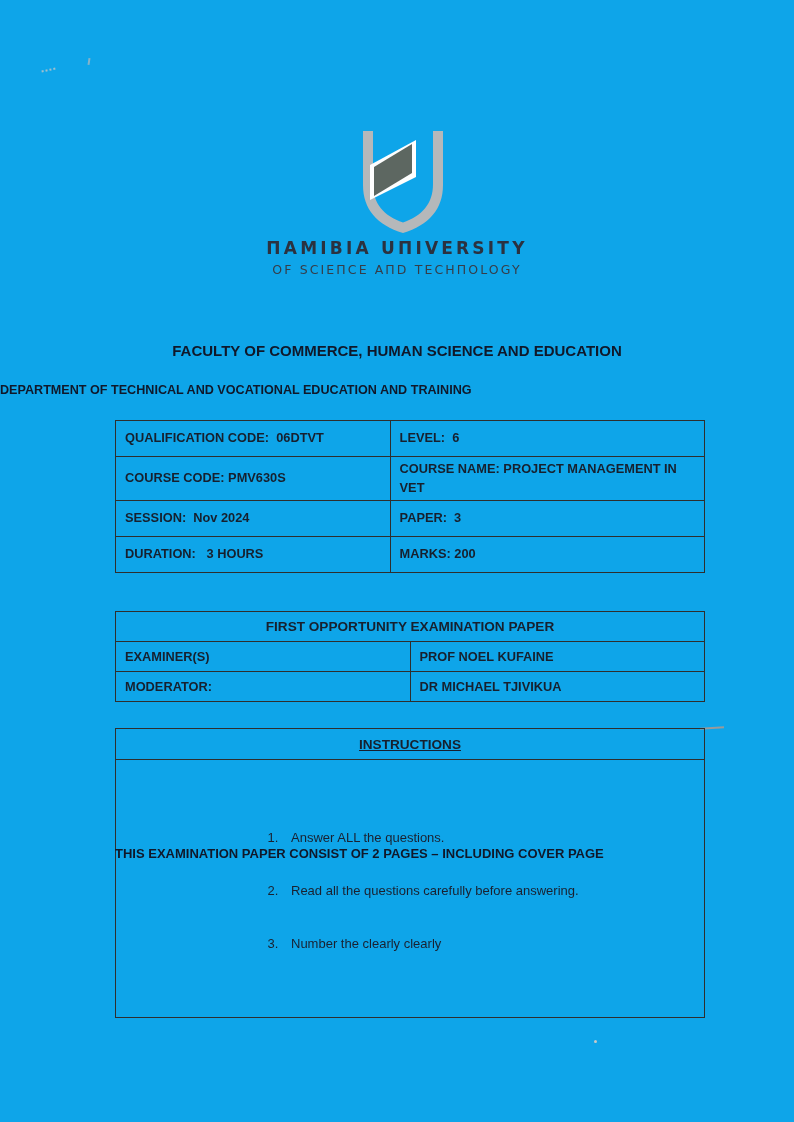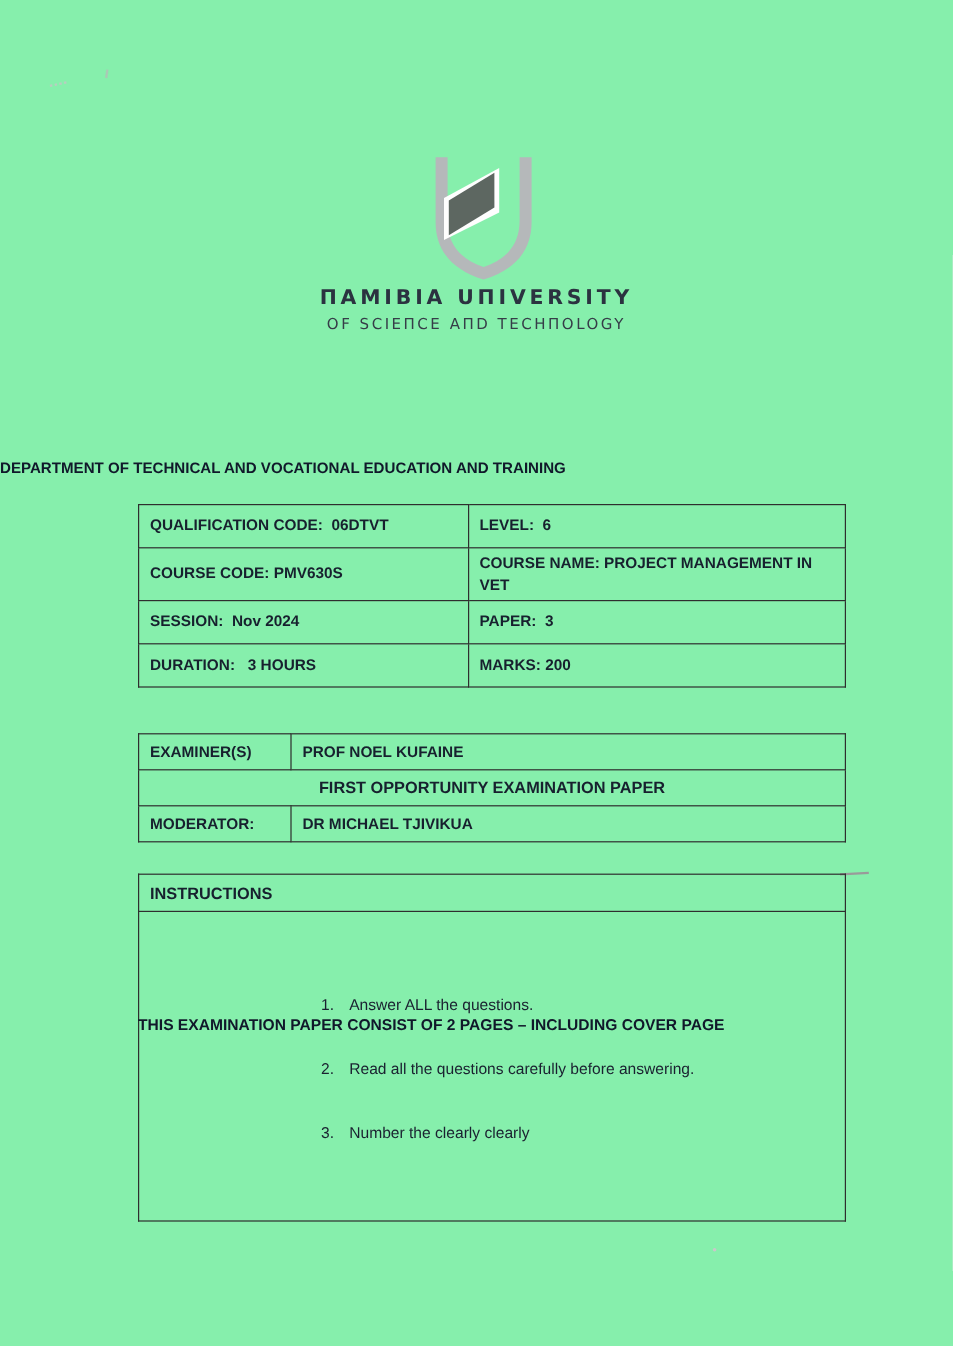--- a/index.html
+++ b/index.html
@@ -1,20 +1,20 @@
 <!DOCTYPE html>
 <html><head>
 <meta charset="utf-8">
 <style>
   html,body{margin:0;padding:0;background:#e8e8e8;}
   .page{
     position:relative;
     width:794px;height:1122px;
     margin:0 auto;
-    background:#86efac;
+    background:#0ea5e9;
     font-family:"Liberation Sans","DejaVu Sans",sans-serif;
     color:#1b2230;
     overflow:hidden;
   }
   
   .artifact-a{position:absolute;left:88px;top:58px;width:2px;height:7px;background:#b9b9b9;transform:rotate(8deg);opacity:.7;}
   .artifact-b{position:absolute;left:42px;top:69px;width:14px;height:5px;border-top:2px dotted #c6c6c6;transform:rotate(-12deg);opacity:.8;}
 
   
   .logo-wrap{position:absolute;top:127px;left:0;width:100%;text-align:center;}
@@ -43,21 +43,21 @@
   .course-table .qual-cell{height:40px;line-height:1.55;}
   .course-table .col-left{width:46.4%;}
   .course-table .col-right{width:53.6%;}
 
   .exam-table{position:absolute;top:611px;left:115px;width:590px;}
   .exam-table td{height:23px;}
   .exam-table .title-cell{text-align:center;font-size:13.6px;}
   .exam-table .label-col{width:108px;}
 
   .instr-table{position:absolute;top:728px;left:115px;width:590px;}
-  .instr-table .title-cell{text-align:left;font-size:13.6px;height:24px;}
+  .instr-table .title-cell{text-align:center;font-size:13.6px;height:24px;text-decoration:underline;}
   .instr-table .body-cell{padding:6px 0 2px 0;}
   .instr-list{margin:0 0 0 166px;padding:0;list-style-position:outside;}
   .instr-list li{
     font-size:13px;font-weight:normal;color:#1a2130;
     line-height:1.78;padding-left:9px;
   }
   
   .instr-tick{position:absolute;top:727px;left:700px;width:24px;height:2px;background:#9a9a9a;transform:rotate(-3deg);}
 
   .footer-note{position:absolute;top:846px;left:115px;width:620px;
@@ -83,20 +83,21 @@
 
       <polygon points="25,40 63,17 63,46 25,69" fill="#5d6761"></polygon>
     </svg>
   </div>
 
   <div class="wordmark">
     <div class="wm1">ПAMIBIA UПIVERSITY</div>
     <div class="wm2">OF SCIEПCE AПD TECHПOLOGY</div>
   </div>
 
+  <div class="faculty">FACULTY OF COMMERCE, HUMAN SCIENCE AND EDUCATION</div>
   <div class="department">DEPARTMENT OF TECHNICAL AND VOCATIONAL EDUCATION AND TRAINING</div>
 
   <table class="course-table">
     <tbody>
       <tr>
         <td class="col-left">QUALIFICATION CODE:  06DTVT</td>
         <td class="col-right">LEVEL:  6</td>
       </tr>
       <tr>
         <td class="col-left">COURSE CODE: PMV630S</td>
@@ -109,25 +110,25 @@
       <tr>
         <td class="col-left">DURATION:   3 HOURS</td>
         <td class="col-right">MARKS: 200</td>
       </tr>
     </tbody>
   </table>
 
   <table class="exam-table">
     <tbody>
       <tr>
+        <td class="title-cell" colspan="2">FIRST OPPORTUNITY EXAMINATION PAPER</td>
+      </tr>
+      <tr>
         <td class="label-col">EXAMINER(S)</td>
         <td>PROF NOEL KUFAINE</td>
-      </tr>
-      <tr>
-        <td class="title-cell" colspan="2">FIRST OPPORTUNITY EXAMINATION PAPER</td>
       </tr>
       <tr>
         <td class="label-col">MODERATOR:</td>
         <td>DR MICHAEL TJIVIKUA</td>
       </tr>
     </tbody>
   </table>
 
   <div class="instr-tick"></div>
   <table class="instr-table">

